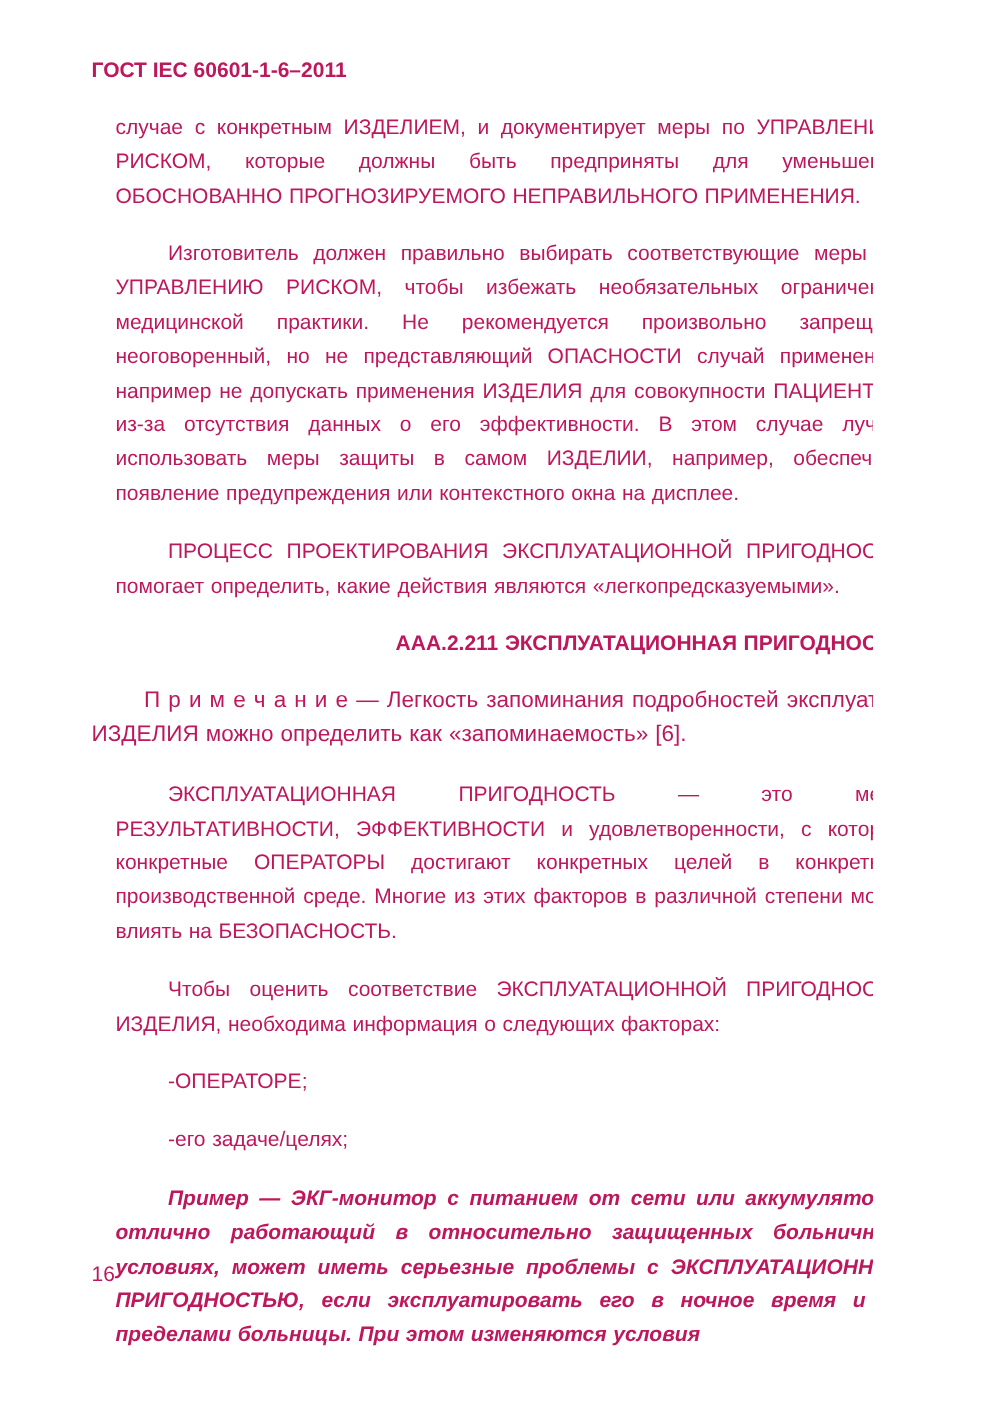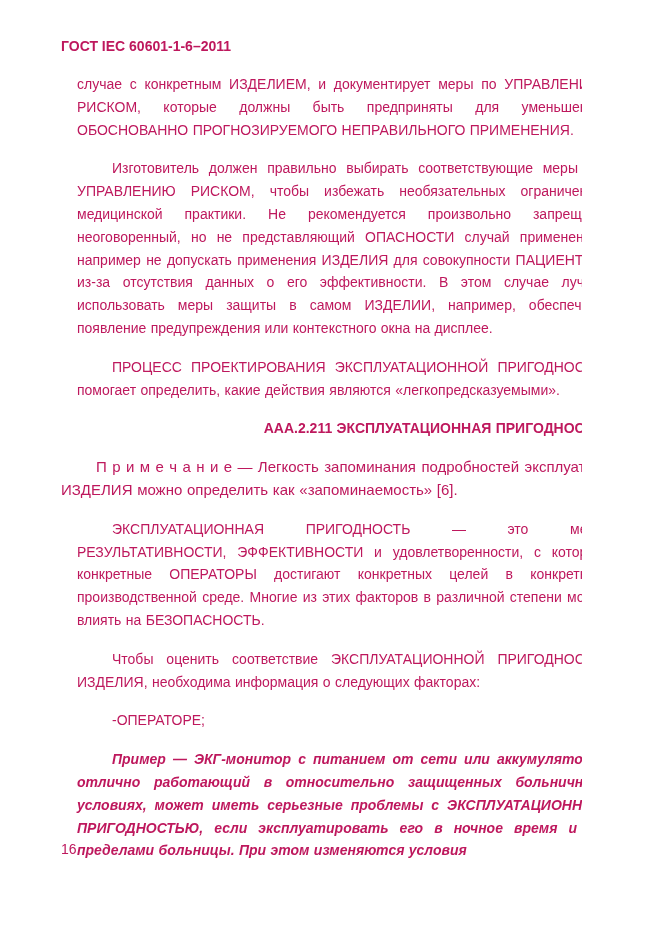--- a/index.html
+++ b/index.html
@@ -66,18 +66,19 @@
 
   <div class="doc-body">
     <p class="blk continued">случае с конкретным ИЗДЕЛИЕМ, и документирует меры по УПРАВЛЕНИЮ РИСКОМ, которые должны быть предприняты для уменьшения ОБОСНОВАННО ПРОГНОЗИРУЕМОГО НЕПРАВИЛЬНОГО ПРИМЕНЕНИЯ.</p>
     <p class="blk">Изготовитель должен правильно выбирать соответствующие меры по УПРАВЛЕНИЮ РИСКОМ, чтобы избежать необязательных ограничений медицинской практики. Не рекомендуется произвольно запрещать неоговоренный, но не представляющий ОПАСНОСТИ случай применения, например не допускать применения ИЗДЕЛИЯ для совокупности ПАЦИЕНТОВ из-за отсутствия данных о его эффективности. В этом случае лучше использовать меры защиты в самом ИЗДЕЛИИ, например, обеспечить появление предупреждения или контекстного окна на дисплее.</p>
     <p class="blk">ПРОЦЕСС ПРОЕКТИРОВАНИЯ ЭКСПЛУАТАЦИОННОЙ ПРИГОДНОСТИ помогает определить, какие действия являются «легкопредсказуемыми».</p>
     <p class="blk heading">ААА.2.211 ЭКСПЛУАТАЦИОННАЯ ПРИГОДНОСТЬ</p>
     <p class="blk note">П р и м е ч а н и е — Легкость запоминания подробностей эксплуатации ИЗДЕЛИЯ можно определить как «запоминаемость» [6].</p>
     <p class="blk">ЭКСПЛУАТАЦИОННАЯ ПРИГОДНОСТЬ — это мера РЕЗУЛЬТАТИВНОСТИ, ЭФФЕКТИВНОСТИ и удовлетворенности, с которой конкретные ОПЕРАТОРЫ достигают конкретных целей в конкретной производственной среде. Многие из этих факторов в различной степени могут влиять на БЕЗОПАСНОСТЬ.</p>
     <p class="blk">Чтобы оценить соответствие ЭКСПЛУАТАЦИОННОЙ ПРИГОДНОСТИ ИЗДЕЛИЯ, необходима информация о следующих факторах:</p>
     <p class="blk">-ОПЕРАТОРЕ;</p>
+    <p class="blk">-его задаче/целях;</p>
     <p class="blk example">Пример — ЭКГ-монитор с питанием от сети или аккумулятора, отлично работающий в относительно защищенных больничных условиях, может иметь серьезные проблемы с ЭКСПЛУАТАЦИОННОЙ ПРИГОДНОСТЬЮ, если эксплуатировать его в ночное время и за пределами больницы. При этом изменяются условия</p>
   </div>
 
   <div class="page-number">16</div>
 
 </div>
 
 </body></html>

